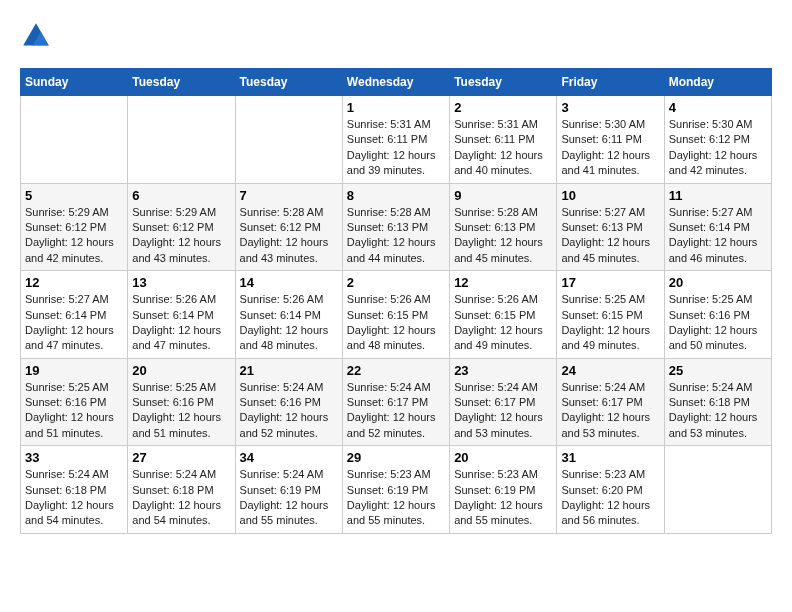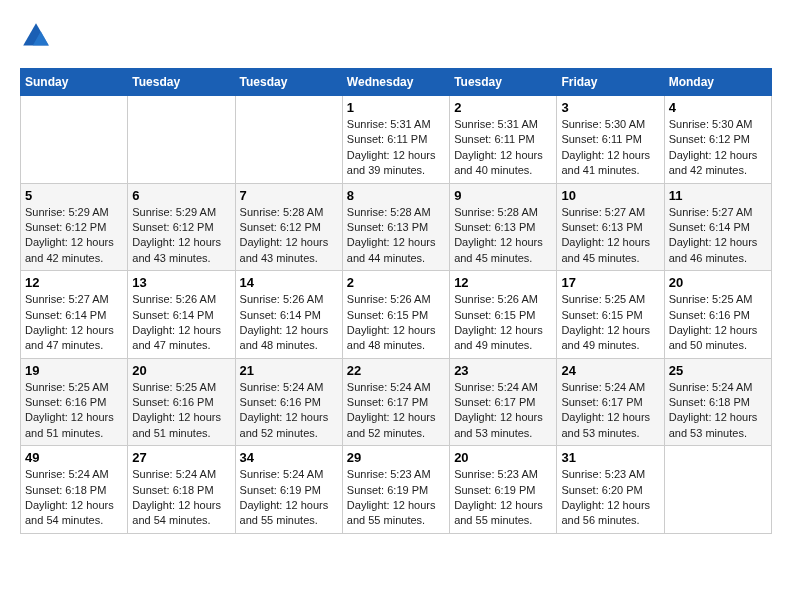--- a/index.html
+++ b/index.html
@@ -297,21 +297,21 @@
         <td>
           <span class="day-number">25</span>
           <div class="day-info" style="white-space: pre-line;">Sunrise: 5:24 AM
 Sunset: 6:18 PM
 Daylight: 12 hours
 and 53 minutes.</div>
         </td>
       </tr>
       <tr>
         <td>
-          <span class="day-number">49</span>
+          <span class="day-number">33</span>
           <div class="day-info" style="white-space: pre-line;">Sunrise: 5:24 AM
 Sunset: 6:18 PM
 Daylight: 12 hours
 and 54 minutes.</div>
         </td>
         <td>
           <span class="day-number">27</span>
           <div class="day-info" style="white-space: pre-line;">Sunrise: 5:24 AM
 Sunset: 6:18 PM
 Daylight: 12 hours

